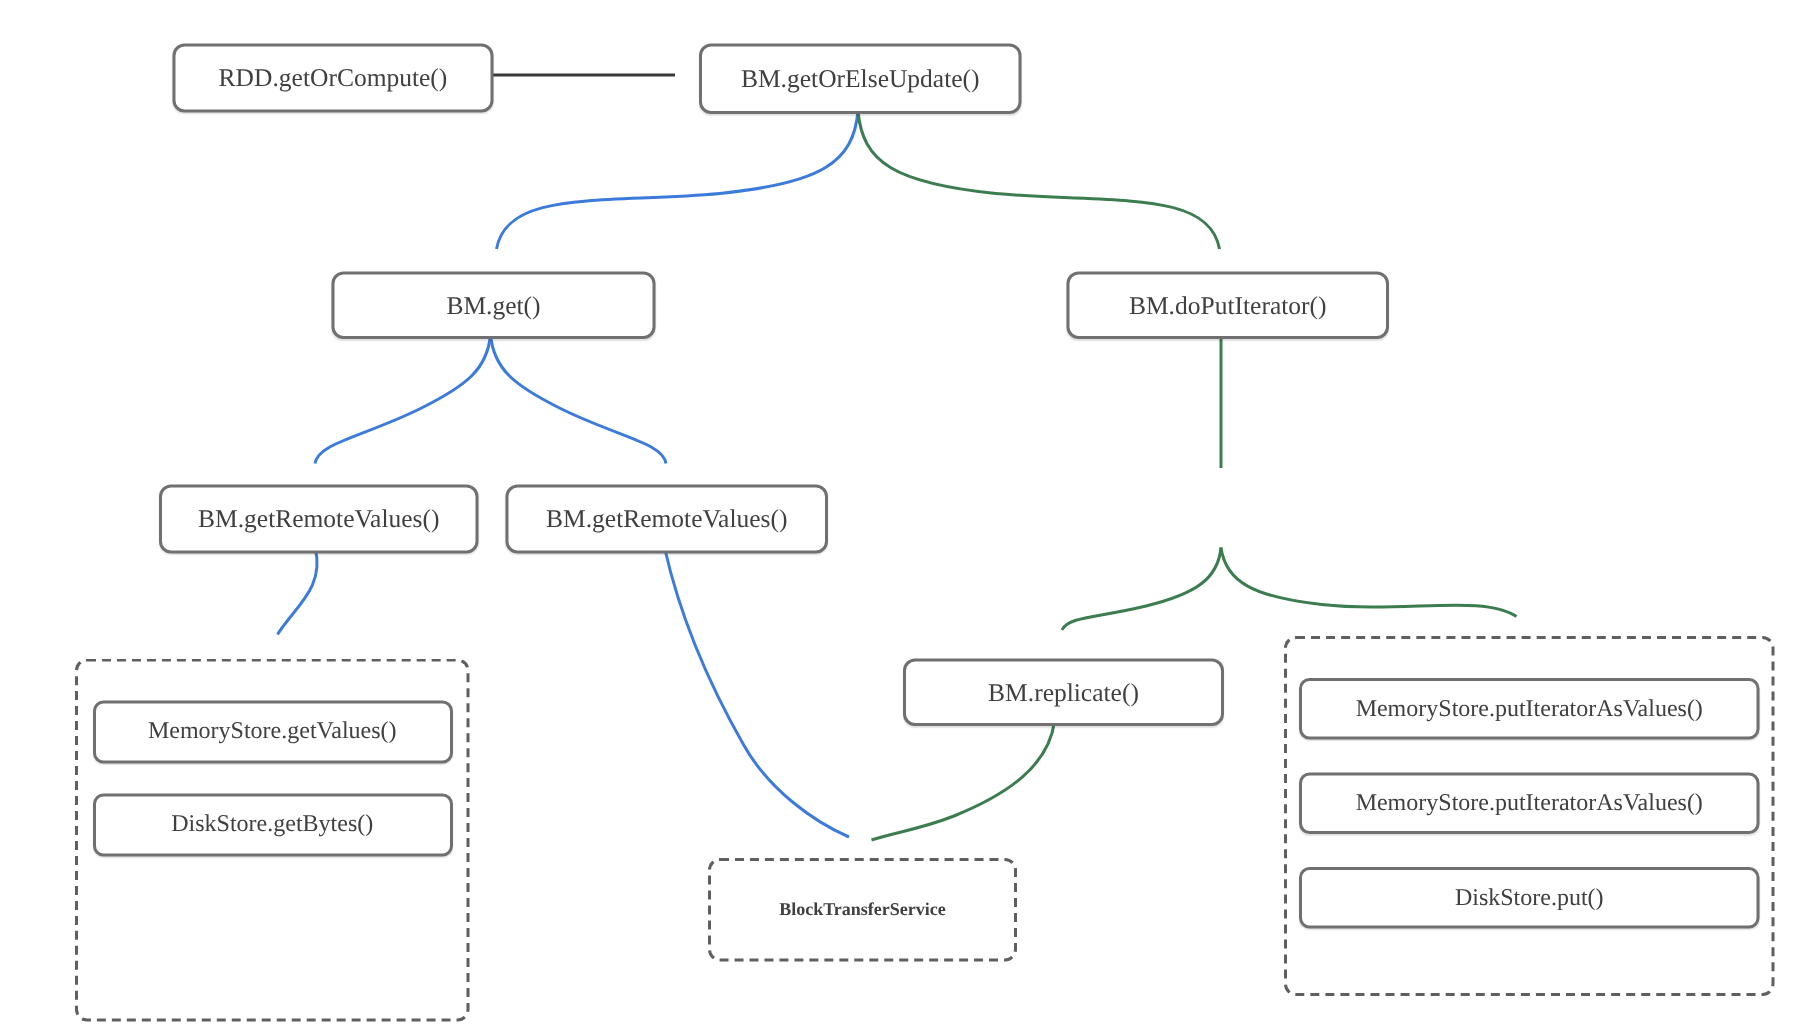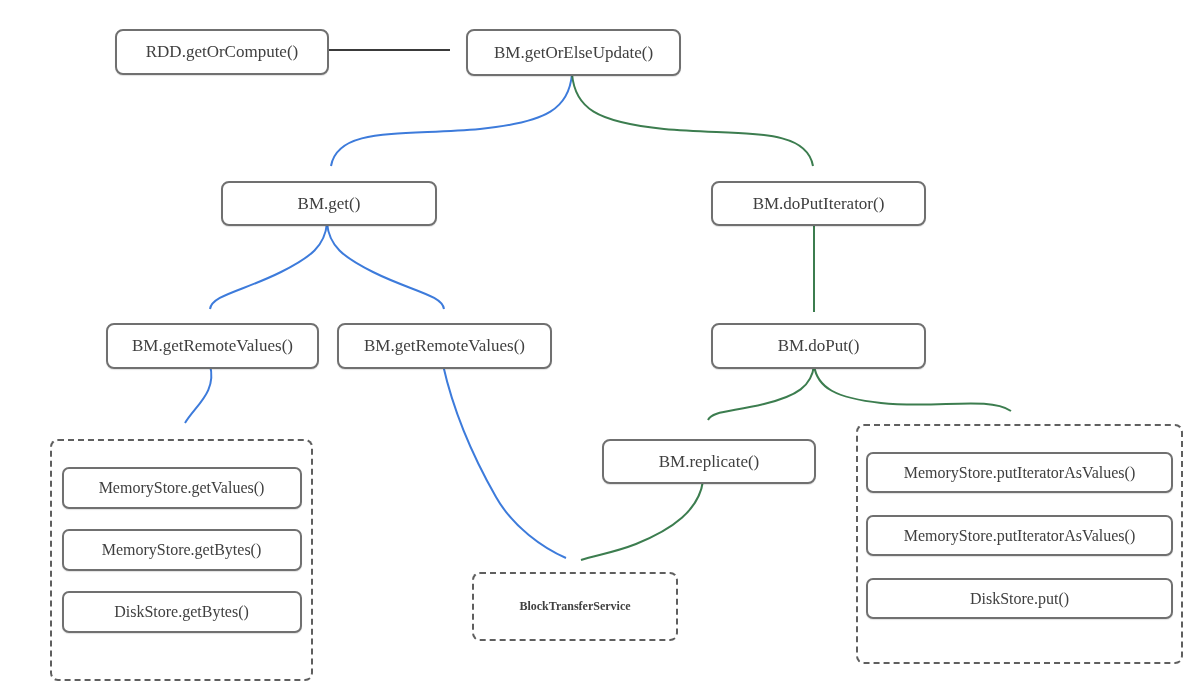--- a/index.html
+++ b/index.html
@@ -76,27 +76,25 @@
   <div class="node" style="left:466px;top:29px;width:211px;height:43px">BM.getOrElseUpdate()</div>
 
   <div class="node" style="left:221px;top:181px;width:212px;height:41px">BM.get()</div>
 
   <div class="node" style="left:711px;top:181px;width:211px;height:41px">BM.doPutIterator()</div>
 
   <div class="node" style="left:106px;top:323px;width:209px;height:42px">BM.getRemoteValues()</div>
 
   <div class="node" style="left:337px;top:323px;width:211px;height:42px">BM.getRemoteValues()</div>
 
-  <div class="node" style="left:711px;top:323px;width:211px;height:42px">BM.doPut()</div>
 
   <div class="node" style="left:602px;top:439px;width:210px;height:41px">BM.replicate()</div>
 
   <div class="group group-left" style="left:50px;top:439px;width:259px;height:212px">
     <div class="subnode">MemoryStore.getValues()</div>
-    <div class="subnode">MemoryStore.getBytes()</div>
     <div class="subnode">DiskStore.getBytes()</div>
   </div>
 
   <div class="group group-right" style="left:856px;top:424px;width:323px;height:210px">
     <div class="subnode">MemoryStore.putIteratorAsValues()</div>
     <div class="subnode">MemoryStore.putIteratorAsValues()</div>
     <div class="subnode">DiskStore.put()</div>
   </div>
 
   <div class="node dashed" style="left:472px;top:572px;width:202px;height:65px">BlockTransferService</div>

